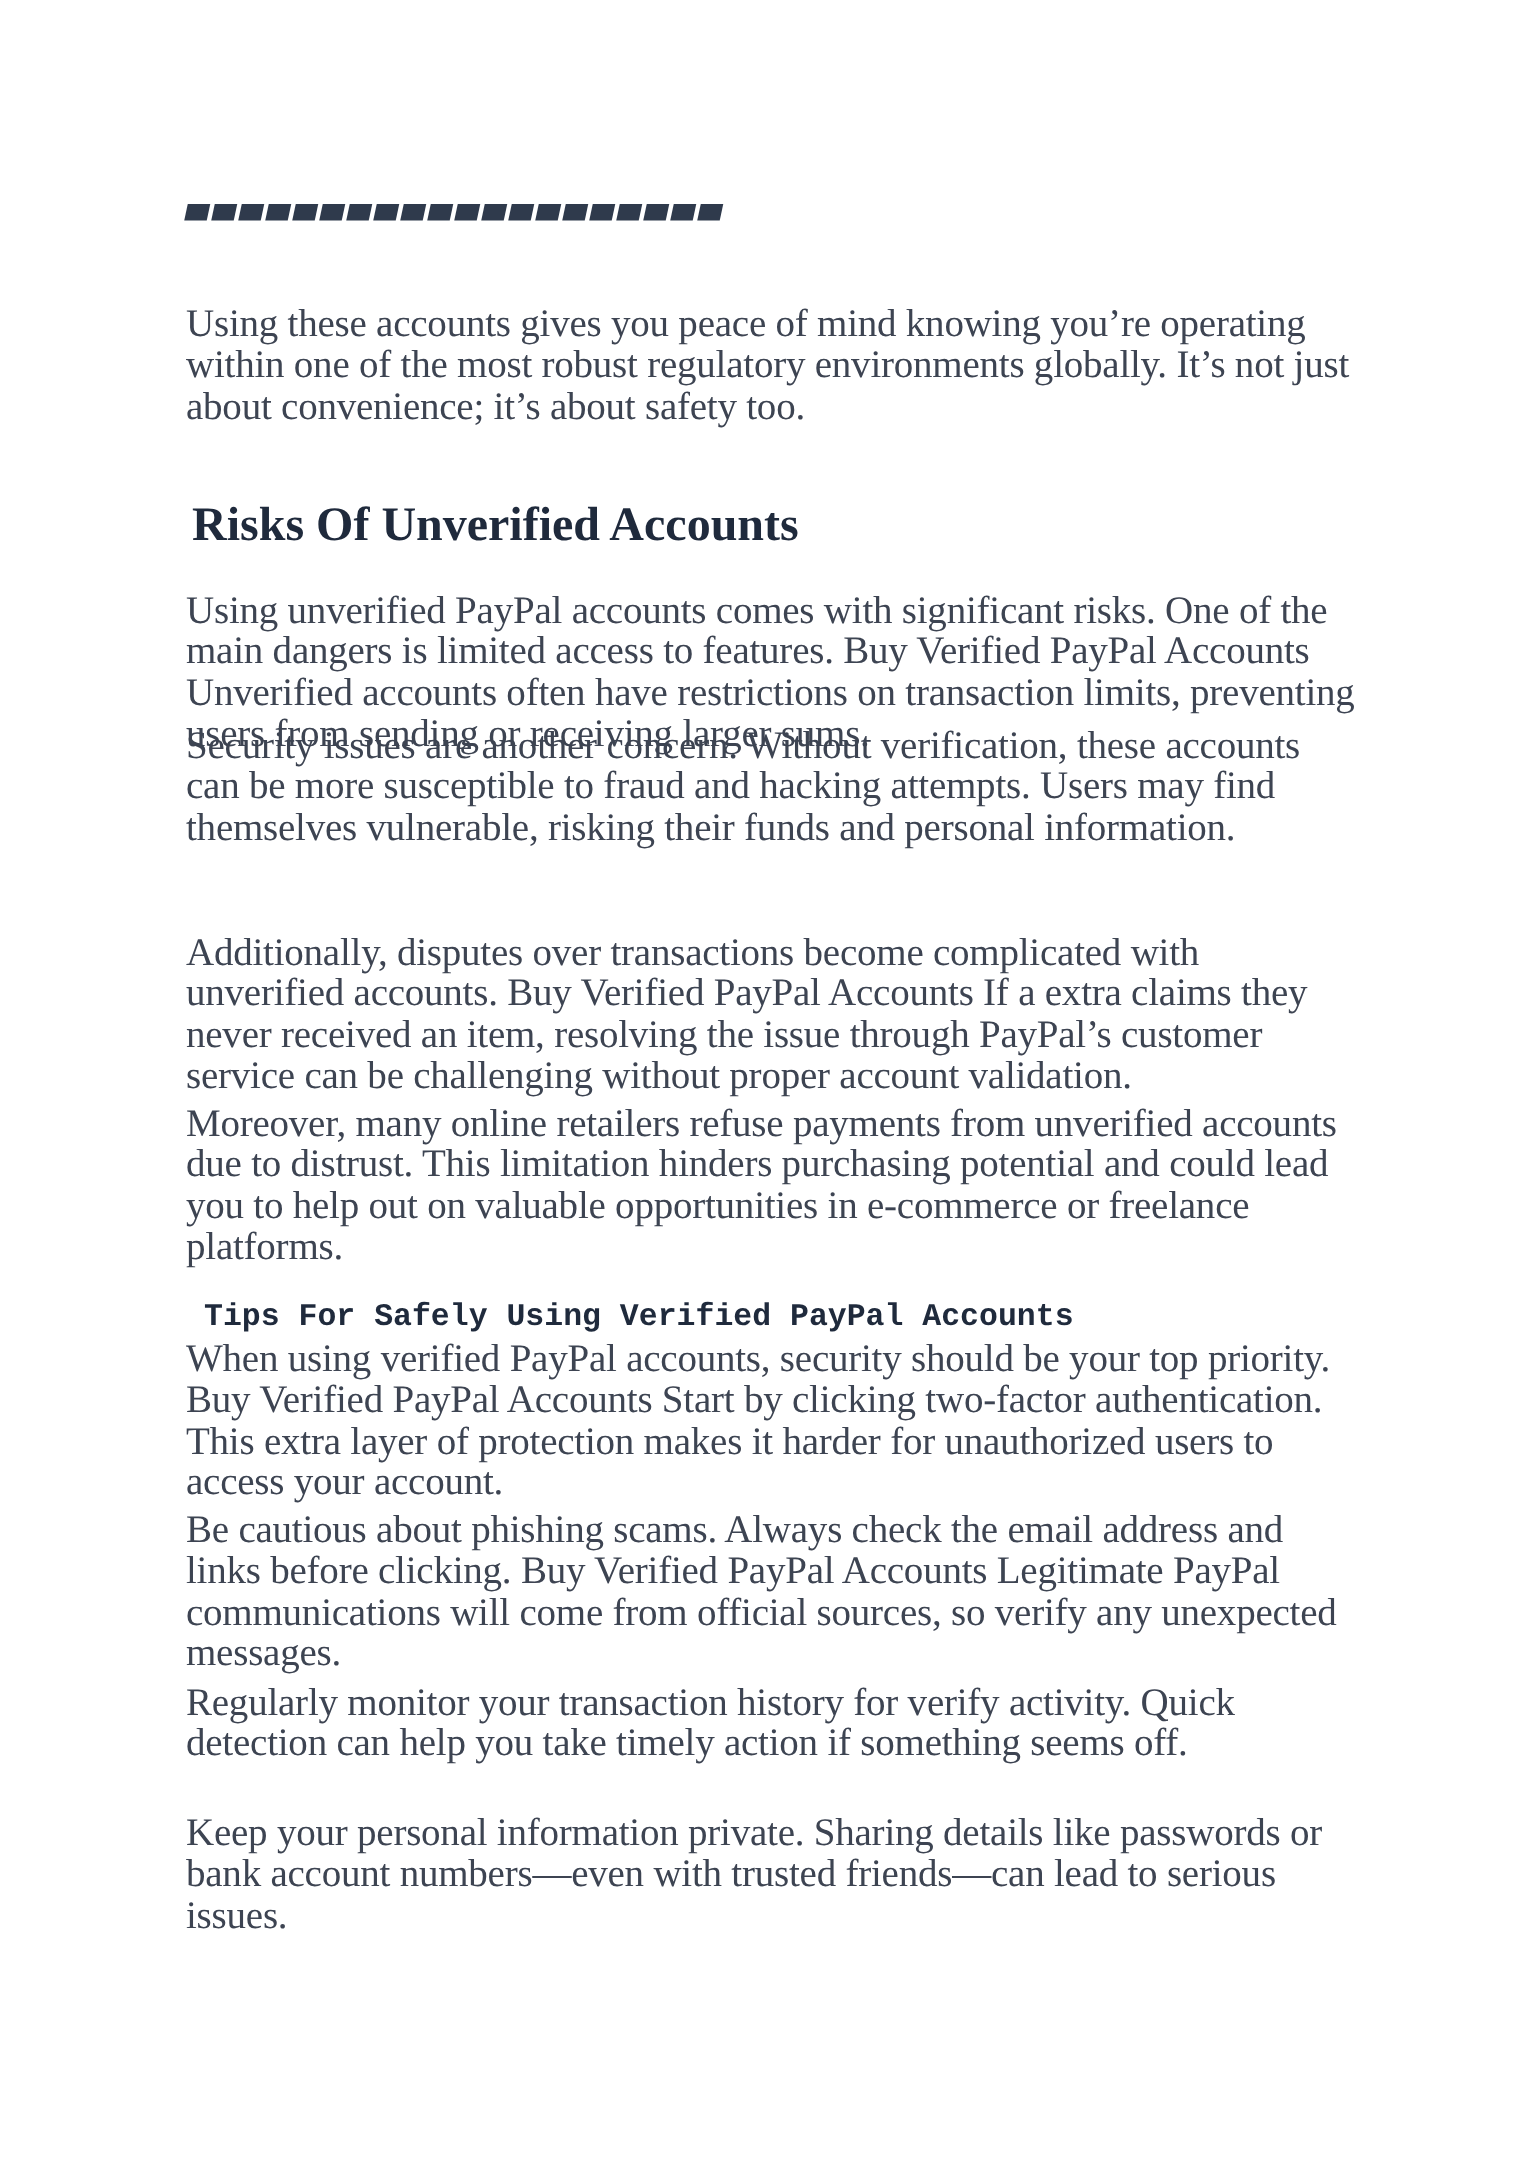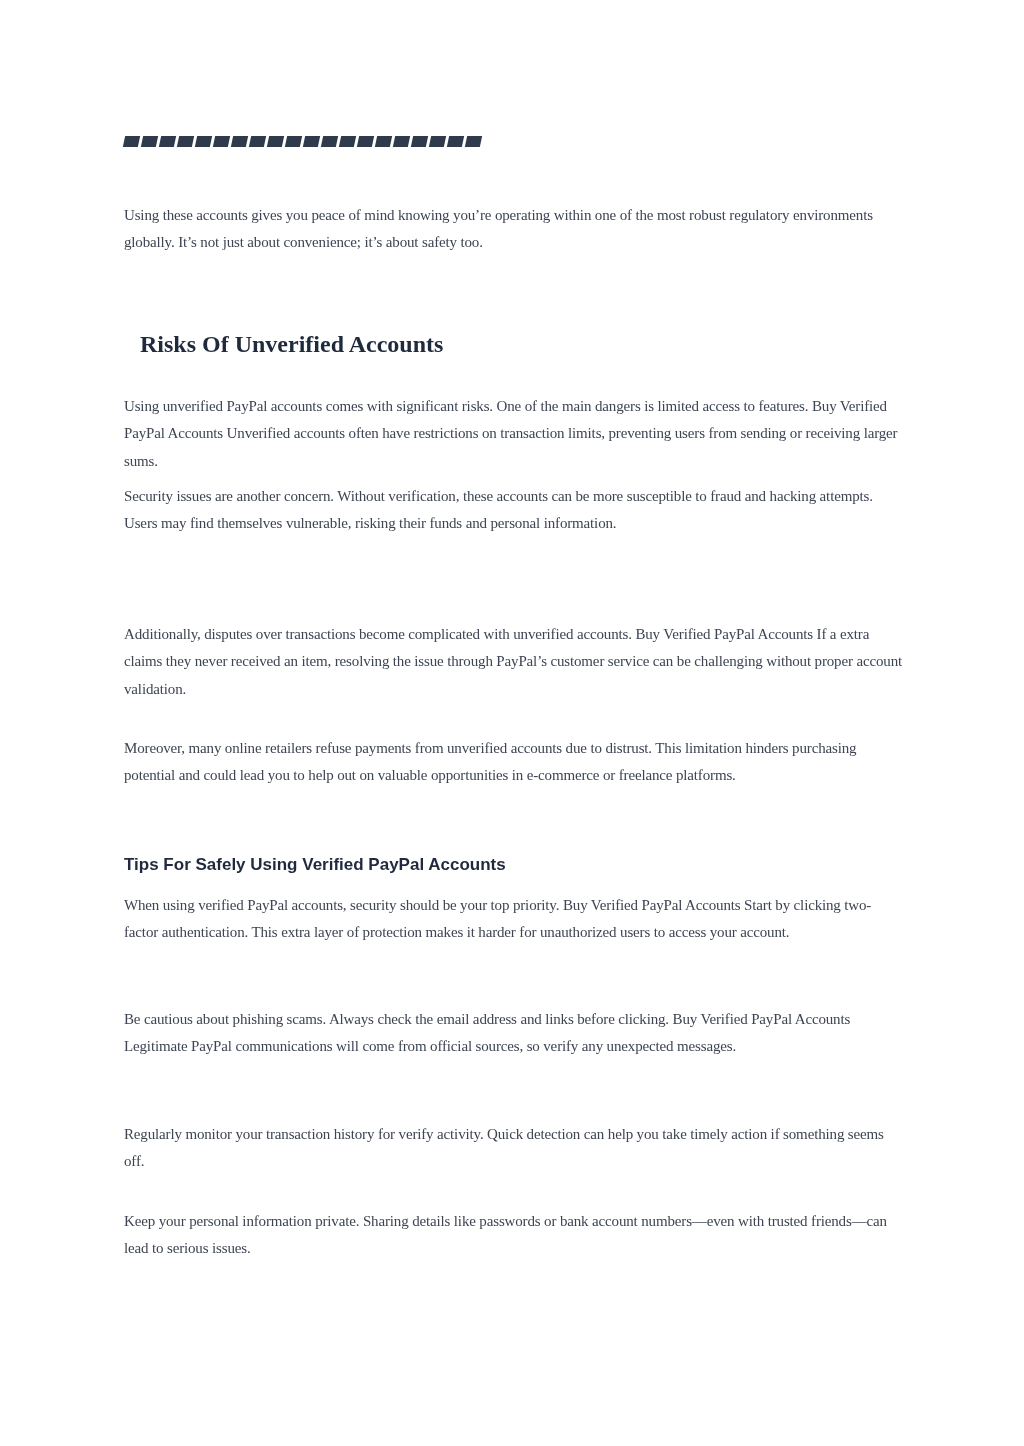--- a/index.html
+++ b/index.html
@@ -1,26 +1,26 @@
 <!DOCTYPE html>
 <html><head>
   <meta charset="utf-8">
   <style>
     html, body { margin: 0; padding: 0; background: #ffffff; }
     body { width: 1024px; height: 1446px; position: relative; overflow: hidden; }
     .page { position: absolute; left: 124px; top: 0; width: 780px; }
     .blocks { position: absolute; top: 136px; left: 0; display: flex; gap: 3px; }
     .blk { width: 15px; height: 11px; background: #2f3a4c; transform: skewX(-12deg); }
     .para { position: absolute; left: 0; width: 780px; margin: 0;
-      font-family: "Liberation Serif", serif; font-size: 15px; line-height: 27.3px;
+      font-family: "Liberation Serif", serif; font-size: 26px; line-height: 27.3px;
       color: #3d4452; letter-spacing: -0.15px; }
-    .h2 { position: absolute; left: 16px; margin: 0; font-family: "Liberation Serif", serif;
-      font-weight: bold; font-size: 24px; color: #1f2a3c; }
-    .h3 { position: absolute; left: 0; margin: 0; font-family: Liberation Sans, sans-serif;
-      font-weight: bold; font-size: 17px; color: #1f2a3c; }
+    .h2 { position: absolute; left: 4px; margin: 0; font-family: "Liberation Serif", serif;
+      font-weight: bold; font-size: 32px; color: #1f2a3c; }
+    .h3 { position: absolute; left: 0; margin: 12px; font-family: Liberation Mono, monospace;
+      font-weight: bold; font-size: 21px; color: #1f2a3c; }
   </style>
 </head>
 <body>
 
 <div class="page">
   <div class="blocks" id="blocks">
       <span class="blk" style="background: rgb(47, 58, 76);"></span>
       <span class="blk" style="background: rgb(47, 58, 76);"></span>
       <span class="blk" style="background: rgb(47, 58, 76);"></span>
       <span class="blk" style="background: rgb(47, 58, 76);"></span>

